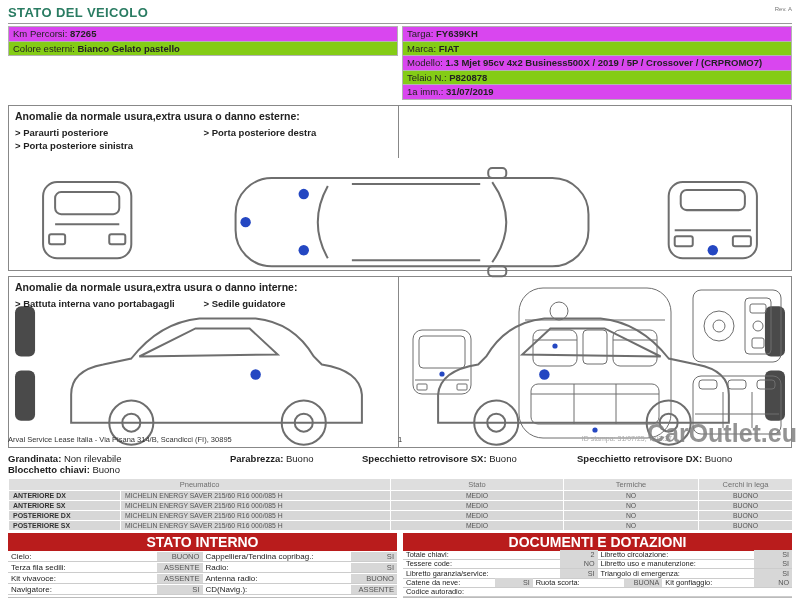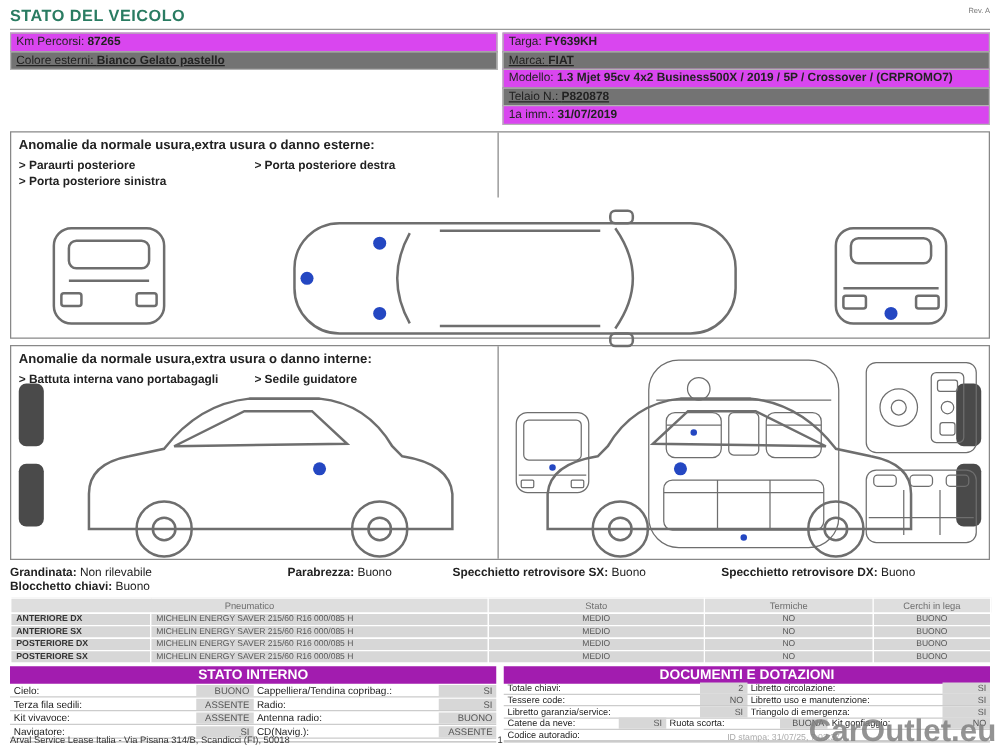--- a/index.html
+++ b/index.html
@@ -2,35 +2,35 @@
 <html><head>
 <meta charset="utf-8">
 <style>
   * { box-sizing: border-box; margin: 0; padding: 0; }
   html, body { width: 800px; height: 600px; }
   body {
     font-family: "Liberation Sans", sans-serif;
     background: #fff; color: #222;
     position: relative; overflow: hidden;
   }
-  .page { padding: 5px 8px; position: relative; height: 600px; }
+  .page { padding: 5px 8px; position: relative; height: 448px; }
 
   
   .hdr { display: flex; justify-content: space-between; align-items: flex-start;
          border-bottom: 1px solid #999; padding-bottom: 3px; }
   .title { color: #2a7c62; font-size: 13px; font-weight: bold; letter-spacing: .4px; }
   .rev { font-size: 6px; color: #777; margin-top: 1px; }
 
   
   .info-grid { display: grid; grid-template-columns: 1fr 1fr; column-gap: 4px;
                margin-top: 3px; align-items: start; }
   .info-col { display: flex; flex-direction: column; }
   .info-row { border: 1px solid #b3b3b3; margin-top: -1px; padding: 1px 4px;
               font-size: 9.5px; line-height: 11.5px; background: #d946ef; }
-  .info-row.alt { background: #737373; text-decoration: underline; }
+  .info-row.alt { background: #84cc16; }
   .info-row .val { font-weight: bold; }
 
   
   .damage-section { border: 1px solid #888; display: flex; margin-top: 5px; background: #fff; }
   .damage-section.exterior { height: 166px; flex-direction: column; }
   .damage-section.interior { height: 172px; }
   .damage-text { width: 390px; border-right: 1px solid #888; padding: 4px 6px; }
   .damage-title { font-size: 10.5px; font-weight: bold; margin-bottom: 5px; }
   .damage-cols { display: flex; }
   .damage-col { width: 50%; }
@@ -50,21 +50,21 @@
   .tire-table th { background: #dedede; color: #6e6e6e; font-size: 7.5px; font-weight: normal;
                    border: 1px solid #fff; height: 12px; }
   .tire-table td { background: #d7d7d7; border: 1px solid #fff; font-size: 6.8px;
                    height: 9px; line-height: 9px; color: #555; padding: 0 4px; overflow: hidden; white-space: nowrap; }
   .tire-table td.pos { font-weight: bold; color: #333; font-size: 7px; }
   .tire-table td.c { text-align: center; }
 
   
   .bottom { display: flex; gap: 6px; margin-top: 2px; }
   .bt { flex: 1; border-bottom: 1px solid #bbb; }
-  .bt-header { background: #a21caf; color: #fff; text-align: center; font-size: 11px;
+  .bt-header { background: #b91c1c; color: #fff; text-align: center; font-size: 14px;
                font-weight: bold; padding: 1px 0; }
   .bt-row { display: flex; border-bottom: 1px solid #cccccc; align-items: stretch; }
   .bt-left .bt-row { height: 11px; }
   .bt-right .bt-row { height: 9.4px; }
   .bt-pair { flex: 1; display: flex; align-items: flex-end; }
   .bt-lbl { flex: 1; color: #222; padding: 0 3px; white-space: nowrap; overflow: hidden; }
   .bt-left .bt-lbl { font-size: 8px; }
   .bt-right .bt-lbl { font-size: 7.4px; }
   .bt-val { min-width: 46px; background: #d7d7d7; color: #555; text-align: right;
             padding: 0 3px; display: flex; align-items: center; justify-content: flex-end; }
@@ -398,19 +398,19 @@
             <div class="bt-pair">
               <span class="bt-lbl">Codice autoradio:</span>
               <span class="bt-val"></span>
             </div>
           </div>
         </div>
     </div>
   </div>
 
   <div class="footer">
-    <span>Arval Service Lease Italia - Via Pisana 314/B, Scandicci (FI), 50018</span>
+    <span>Arval Service Lease Italia - Via Pisana 314/B, Scandicci (FI), 30895</span>
     <span class="page-num">1</span>
     <span class="print-id">ID stampa: 31/07/25, 7:03:37</span>
   </div>
 
   <div class="watermark">CarOutlet.eu</div>
 </div>
 
 </body></html>

